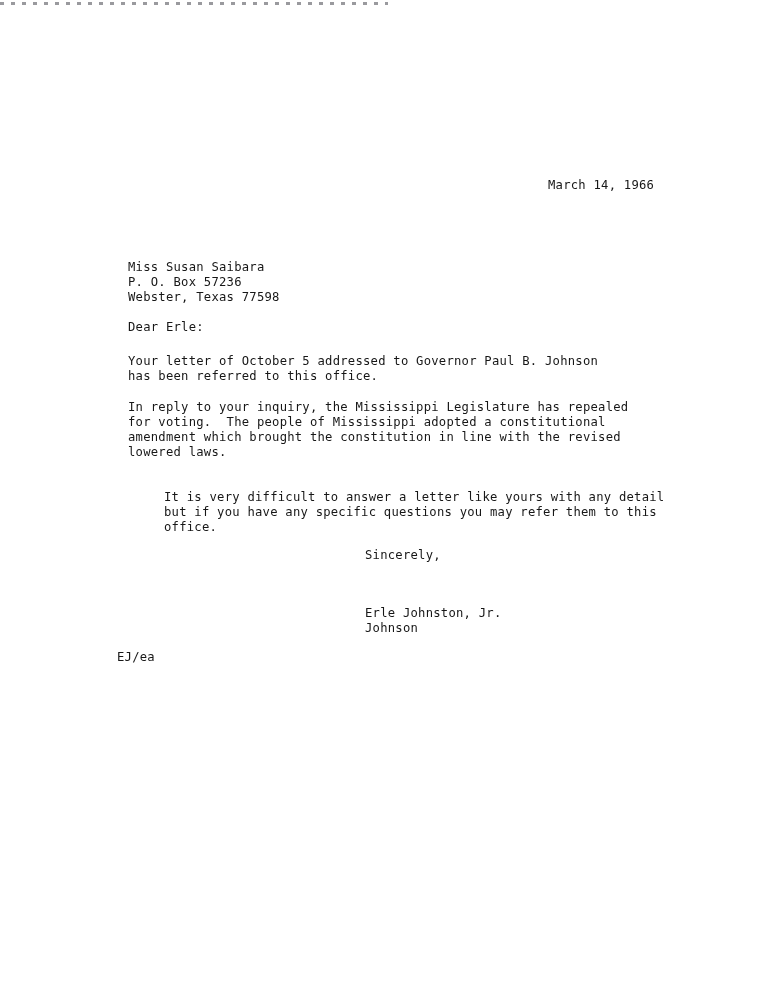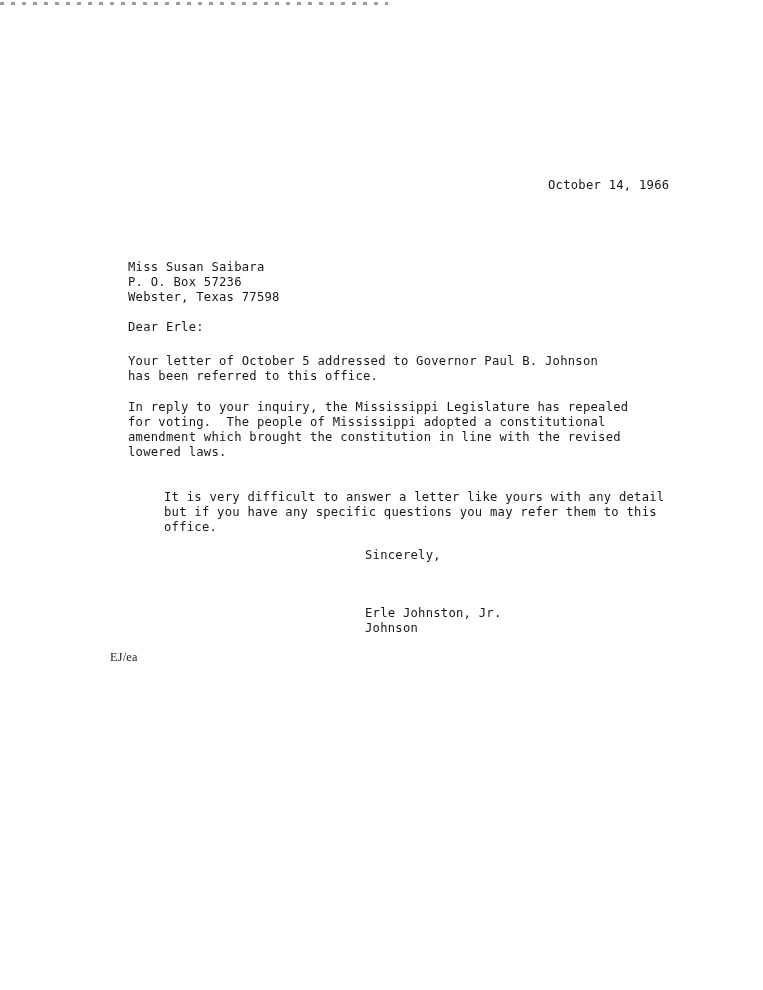--- a/index.html
+++ b/index.html
@@ -98,39 +98,38 @@
 
   .signature-block {
     position: absolute;
     top: 606px;
     left: 365px;
   }
 
   .initials {
     position: absolute;
     top: 650px;
-    left: 110px;
-    font-family: Liberation Serif, serif;
+    left: 117px;
   }
 
   .line {
     display: block;
     white-space: pre;
   }
 </style>
 </head>
 <body>
 
 <div class="page">
 
   <div class="scan-edge"></div>
 
   <div class="letter">
 
-    <div class="typed date-line">October 14, 1966</div>
+    <div class="typed date-line">March 14, 1966</div>
 
     <div class="address-block">
       <span class="typed line">Miss Susan Saibara</span>
       <span class="typed line">P. O. Box 57236</span>
       <span class="typed line">Webster, Texas 77598</span>
     </div>
 
     <div class="typed salutation">Dear Erle:</div>
 
     <div class="para-1">

